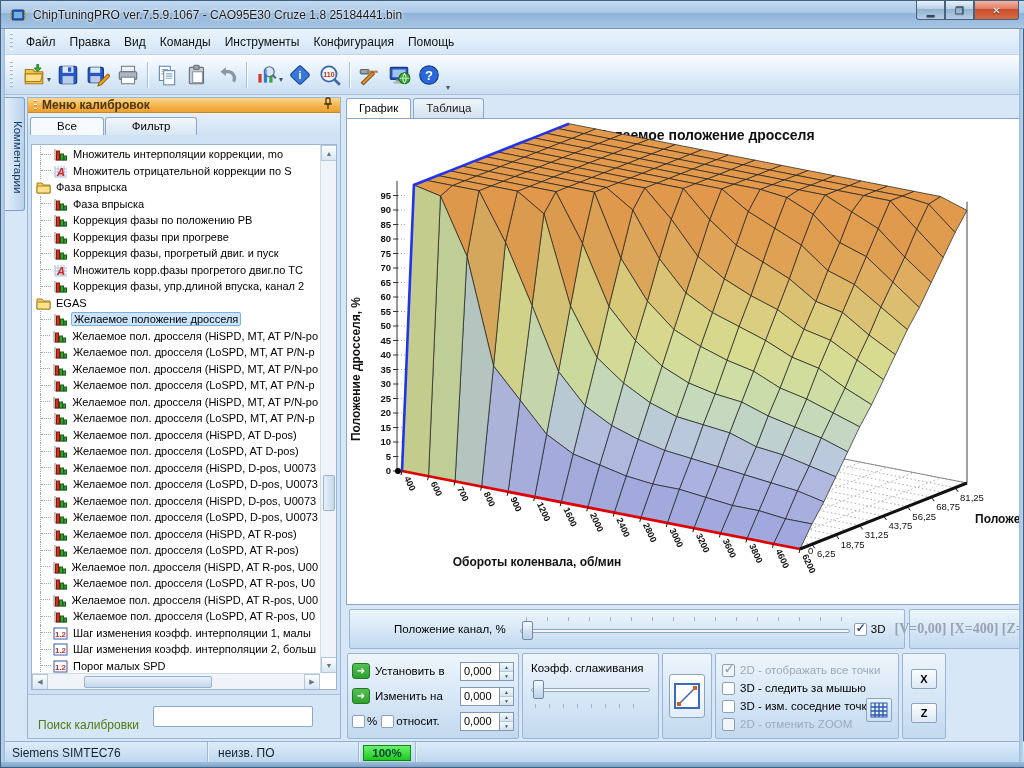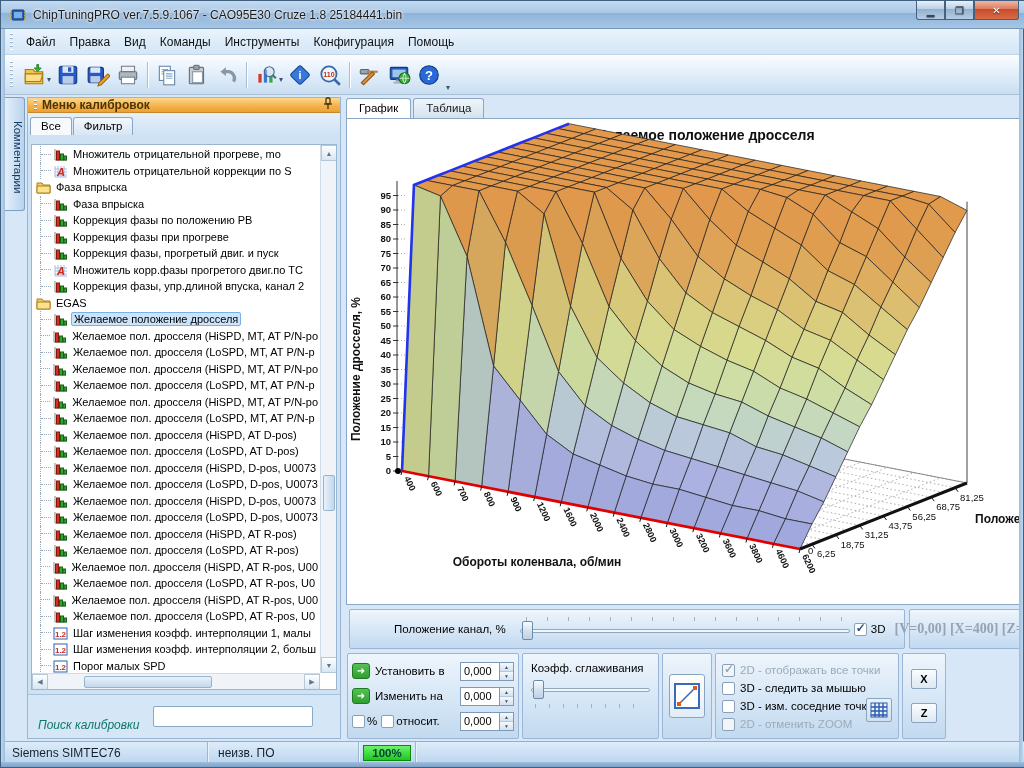--- a/index.html
+++ b/index.html
@@ -47,40 +47,40 @@
 
   
   #sidebar { position:absolute; left:26px; top:96px; width:314px; height:642px; background:#cfe2f4; border:1px solid #9ab6d2; }
   #sb-header { height:15px; background:linear-gradient(#fcd88f,#f3b049 60%,#eda12e);
     border-bottom:1px solid #c8872a; display:flex; align-items:center; padding:0 6px; }
   #sb-header .dots { width:3px; height:70%; margin-right:5px;
     background:repeating-linear-gradient(#fff 0 1px,#b98a3a 1px 2px,transparent 2px 4px); }
   #sb-title { font-size:12px; font-weight:bold; color:#4c3405; flex:1; }
   #pin-icon svg { width:13px; height:13px; }
   #sb-tabs { height:22px; display:flex; align-items:flex-end; padding-left:2px; background:linear-gradient(#e6f0fa,#cfe2f4); }
-  .sb-tab { font-size:11.5px; padding:2px 10px 3px; border:1px solid #8aa8c6; border-bottom:none; border-radius:3px 3px 0 0; margin-right:1px; }
+  .sb-tab { font-size:11.5px; padding:2px 26px 3px; border:1px solid #8aa8c6; border-bottom:none; border-radius:3px 3px 0 0; margin-right:1px; }
   .sb-tab.active { background:#f6fafd; font-weight:normal; }
   .sb-tab.inactive { background:linear-gradient(#f2f7fc,#d8e6f3); }
   #tree-wrap { position:absolute; left:3px; top:46px; right:3px; height:546px; background:#fff; border:1px solid #9ab6d2; overflow:hidden; }
   #tree-list { position:absolute; left:0; top:0; right:16px; bottom:16px; overflow:hidden; padding-top:1px; }
   .tree-row { height:16.5px; display:flex; align-items:center; white-space:nowrap; font-size:11px; color:#000; }
   .tree-row .guide { border-bottom:1px dotted #98a8b8; height:1px; }
   .tree-row .vguide { border-left:1px dotted #98a8b8; align-self:stretch; width:1px; margin-left:8px; }
   .tree-icon { width:15px; height:14px; margin:0 3px 0 2px; flex:none; }
   .tree-label { padding:0 2px; }
   .tree-row.selected .tree-label { background:#cbe3fb; border:1px solid #7ab0e2; border-radius:2px; }
   
   .vscroll { position:absolute; right:0; top:0; bottom:16px; width:16px; background:#f0f4f8; border-left:1px solid #d0dce8; }
   .hscroll { position:absolute; left:0; right:16px; bottom:0; height:16px; background:#f0f4f8; border-top:1px solid #d0dce8; }
   .scroll-btn { position:absolute; width:16px; height:16px; background:linear-gradient(#fdfefe,#d9e6f2); border:1px solid #b4c8da; color:#5a7690;
     font-size:7px; display:flex; align-items:center; justify-content:center; }
   .vthumb { position:absolute; left:2px; width:12px; background:linear-gradient(90deg,#e8f1f9,#c3d8ec); border:1px solid #96b4d0; border-radius:2px; }
   .hthumb { position:absolute; top:2px; height:12px; background:linear-gradient(#e8f1f9,#c3d8ec); border:1px solid #96b4d0; border-radius:2px; }
   #sb-search { position:absolute; left:0; bottom:0; width:100%; height:44px; background:#d5e6f6; border-top:1px solid #a8c2da; display:flex; align-items:center; }
-  #sb-search label { font-size:12px; color:#0f766e; margin:16px 14px 0 10px;font-style:italic; }
+  #sb-search label { font-size:12px; color:#4d7c0f; margin:16px 14px 0 10px; }
   #sb-search input { width:160px; height:21px; border:1px solid #8aa8c8; border-radius:2px; font-size:11px; padding:0 4px; background:#fff; }
 
   
   #main-tabs { position:absolute; left:345px; top:95px; display:flex; align-items:flex-end; height:22px; }
   .main-tab { font-size:11.5px; padding:3px 12px 4px; border:1px solid #8aa8c6; border-bottom:none; border-radius:3px 3px 0 0; margin-right:2px; }
   .main-tab.active { background:#fff; position:relative; z-index:2; }
   .main-tab.inactive { background:linear-gradient(#f0f5fa,#d4e2ef); color:#222; }
   #chart-panel { position:absolute; left:345px; top:117px; width:676px; height:487px; background:#fff; border:1px solid #8aa8c6; overflow:hidden; }
   #surface-svg text { font-family:"Liberation Sans",sans-serif; }
 
@@ -306,21 +306,21 @@
           <div class="tree-row">
             <span class="vguide"></span>
             <span class="guide" style="width:10px"></span>
             <svg class="tree-icon" viewBox="0 0 15 14">
               <line x1="2" y1="13" x2="14" y2="13" stroke="#888"></line>
               <line x1="2" y1="2" x2="2" y2="13" stroke="#888"></line>
               <rect x="3.5" y="4" width="3" height="9" fill="#d83020" stroke="#801808"></rect>
               <rect x="7.5" y="7" width="3" height="6" fill="#30a830" stroke="#186018"></rect>
               <rect x="11" y="9" width="2.5" height="4" fill="#30a830" stroke="#186018"></rect>
             </svg>
-            <span class="tree-label">Множитель отрицательной прогреве, mo</span>
+            <span class="tree-label">Множитель интерполяции коррекции, mo</span>
           </div>
           <div class="tree-row">
             <span class="vguide"></span>
             <span class="guide" style="width:10px"></span>
             <svg class="tree-icon" viewBox="0 0 15 14">
               <path d="M2 2v11h12M2 5h12M2 8h12M2 11h12M5 2v11M8 2v11M11 2v11" stroke="#a8bce0" fill="none"></path>
               <text x="8" y="12" text-anchor="middle" font-size="11" font-style="italic" font-weight="bold" fill="#d02818">A</text>
             </svg>
             <span class="tree-label">Множитель отрицательной коррекции по S</span>
           </div>

